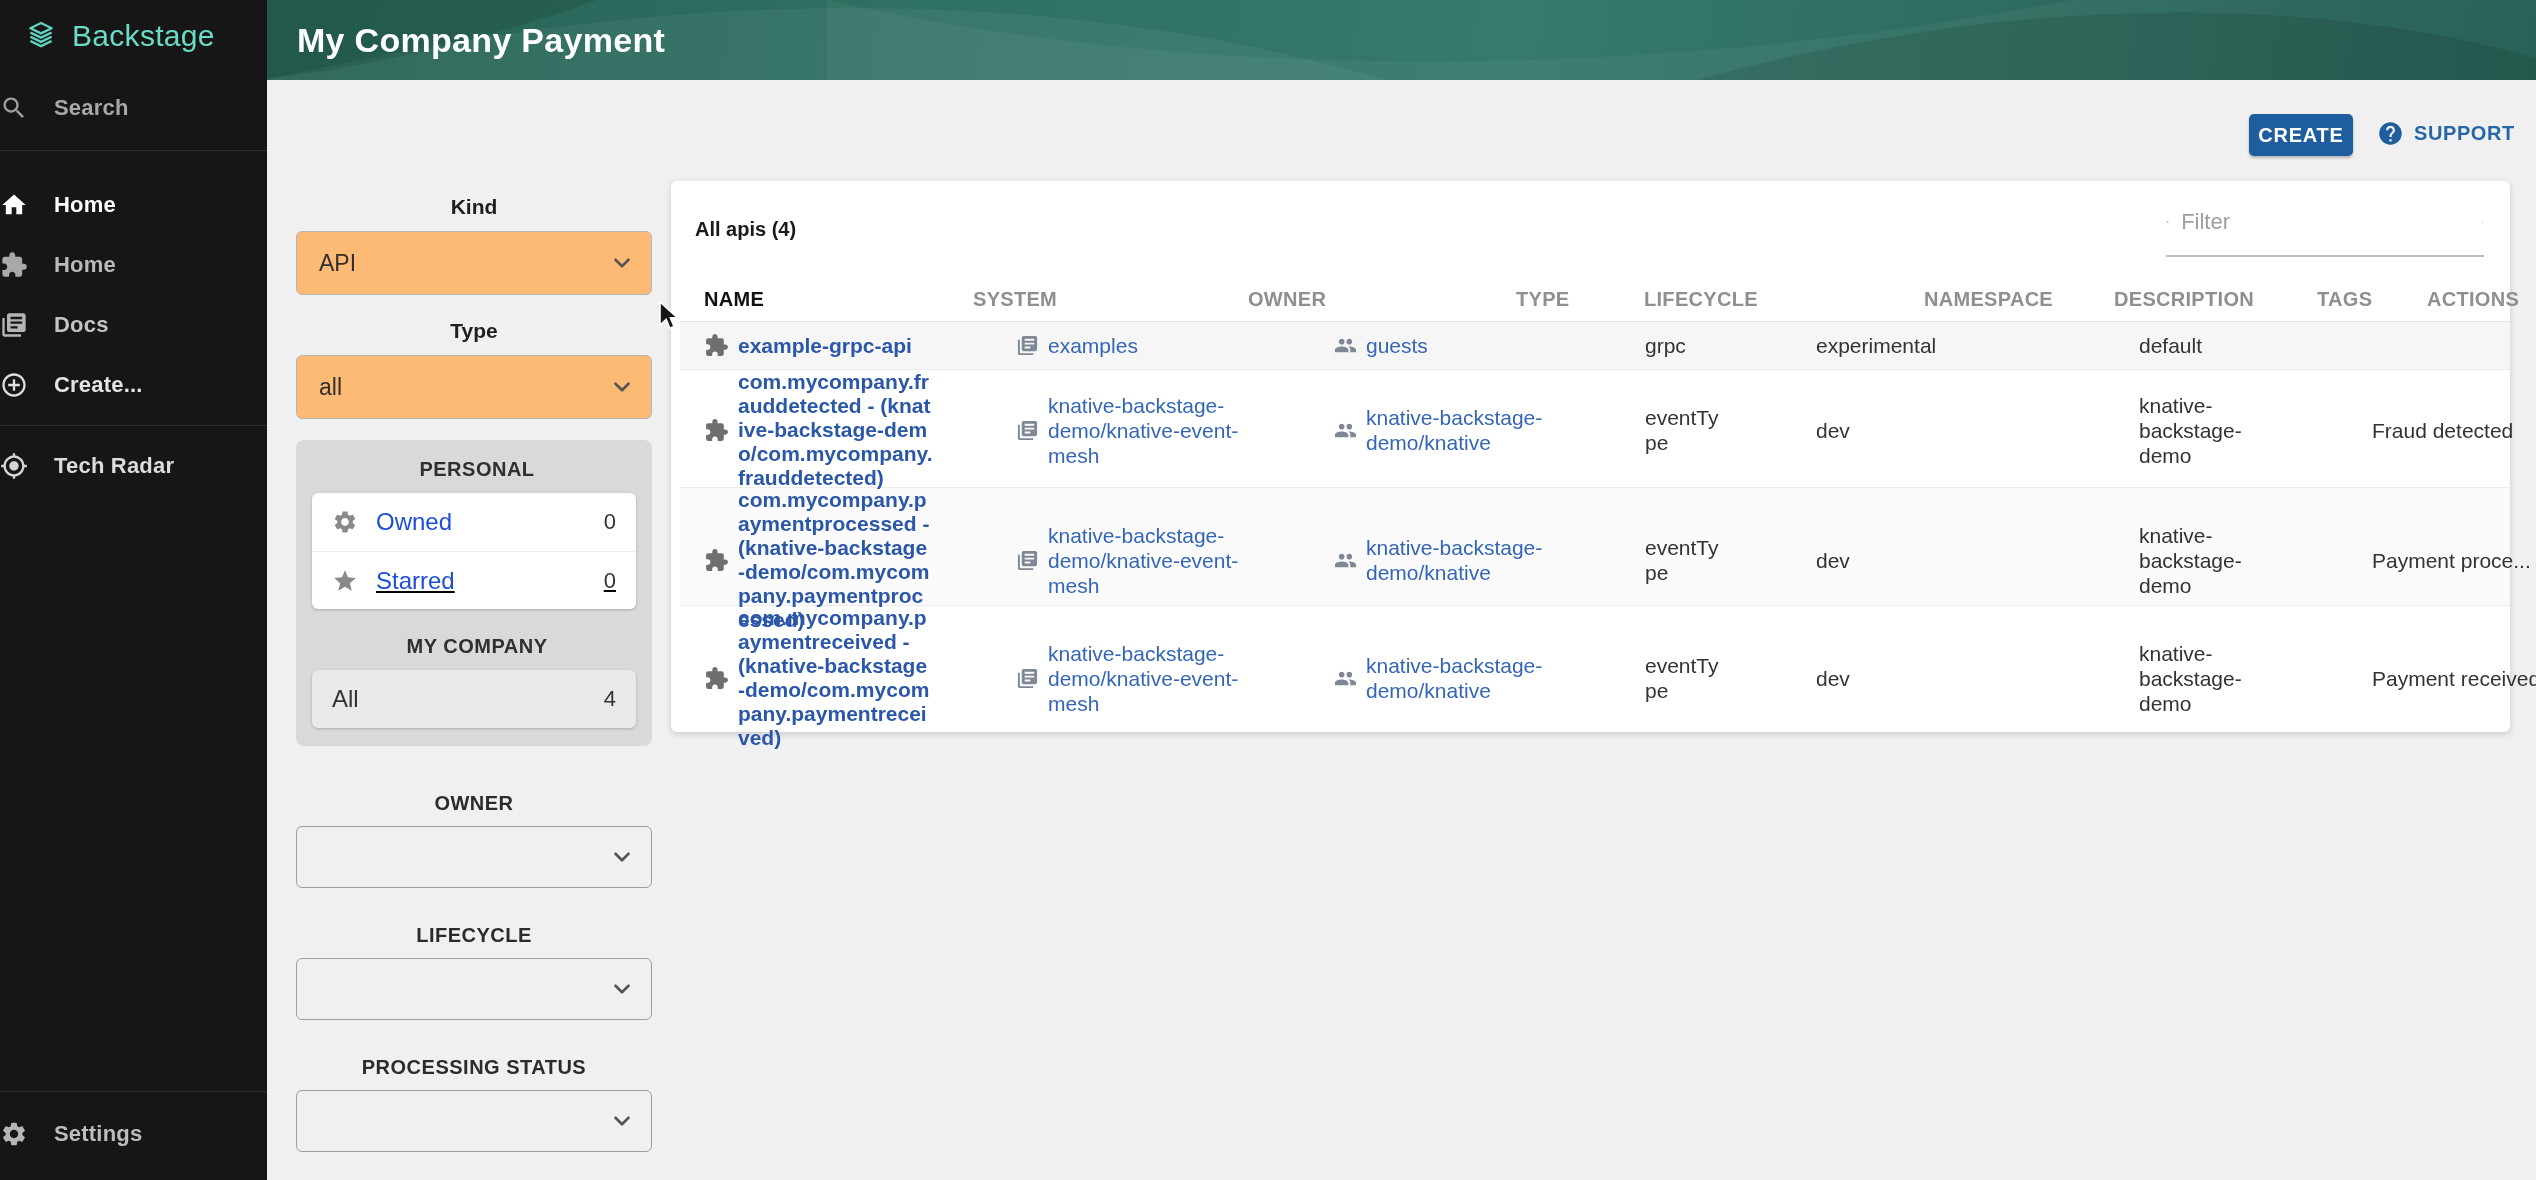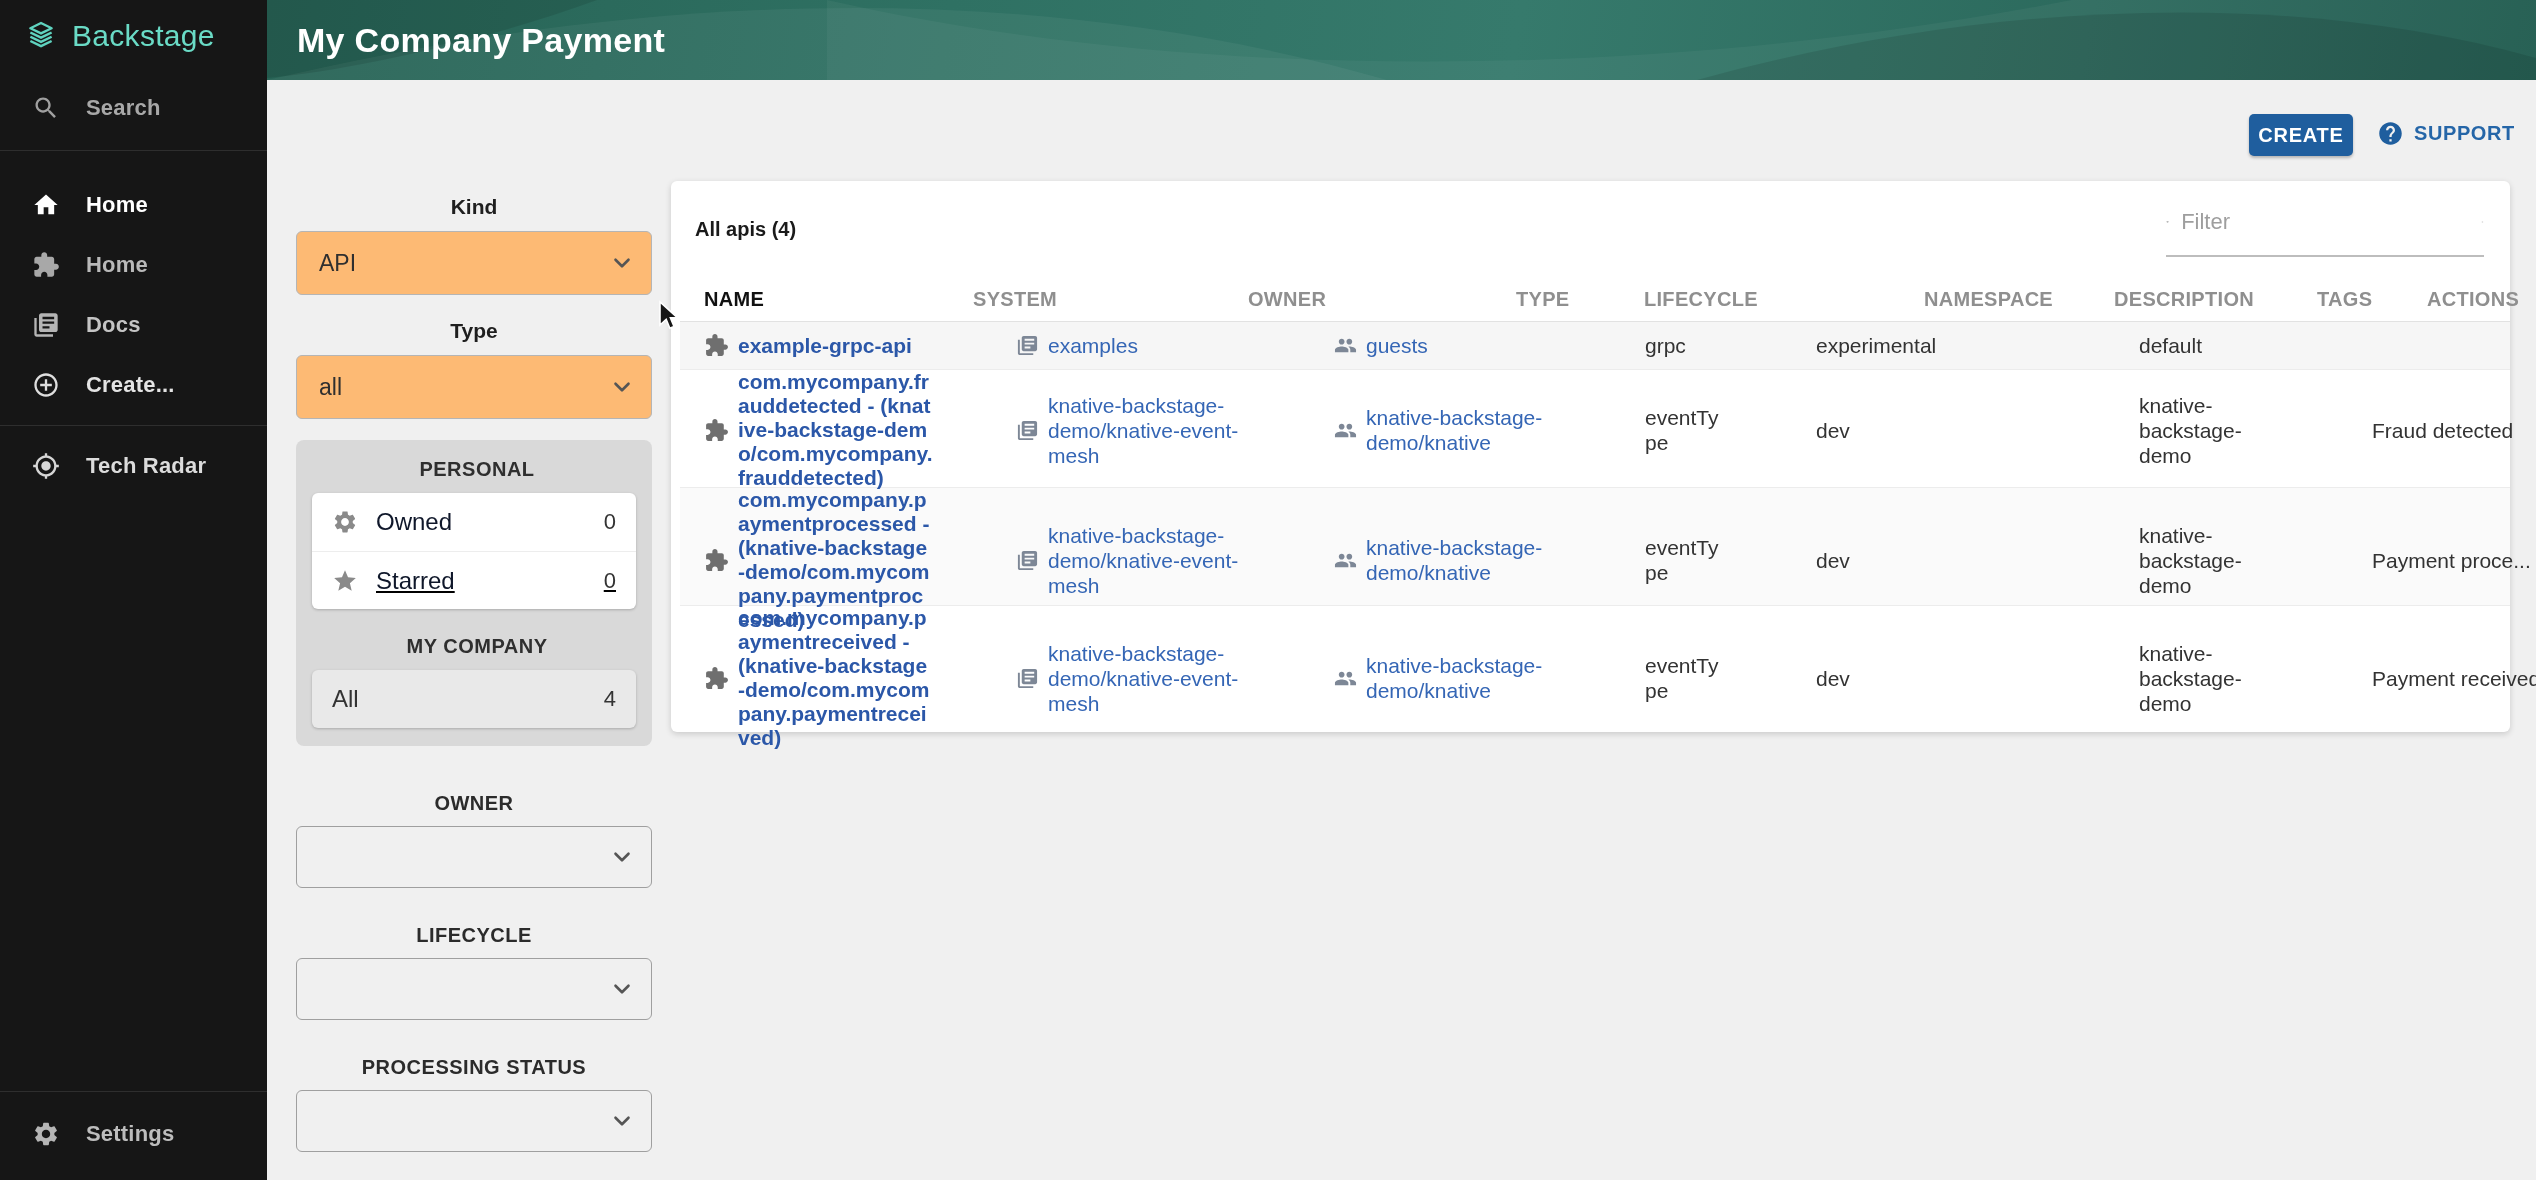--- a/index.html
+++ b/index.html
@@ -4,21 +4,21 @@
 <style>
   * { margin:0; padding:0; box-sizing:border-box; }
   html,body { width:2536px; height:1180px; overflow:hidden; }
   body { font-family:"Liberation Sans", sans-serif; background:#f0f0f0; }
   .screen { position:relative; width:2536px; height:1180px; background:#f0f0f0; overflow:hidden; }
 
   
   .sidebar { position:absolute; left:0; top:0; width:267px; height:1180px; background:#161616; z-index:10; display:flex; flex-direction:column; }
   .logo-row { height:72px; display:flex; align-items:center; gap:14px; padding-left:24px; cursor:pointer; }
   .logo-row .logo-text { color:#6adbc6; font-size:30px; font-weight:400; letter-spacing:.3px; }
-  .side-item { display:flex; align-items:center; gap:26px; padding-left:32px; height:60px; font-size:22px; font-weight:600; letter-spacing:.2px; cursor:pointer; }
+  .side-item { display:flex; align-items:center; gap:26px; height:60px; font-size:22px; font-weight:600; letter-spacing:.2px; cursor:pointer; }
   .side-item .ic { flex:0 0 auto; }
   .search-item { height:64px; margin-top:4px; color:#a8a8a8; }
   .sb-divider { border-top:1px solid #2e2e2e; margin:10px 0; }
   .item-home { color:#ffffff; margin-top:14px; }
   .item-apis { color:#b9b9b9; }
   .item-docs { color:#c4c4c4; }
   .item-create { color:#e4e4e4; }
   .item-tech { color:#dcdcdc; }
   .item-settings { color:#bdbdbd; height:64px; margin-bottom:14px; }
   .side-spacer { flex:1 1 auto; }
@@ -46,21 +46,21 @@
   .select-white { background:#fdba74; border:1px solid #b5b5b5; }
   .select-ghost { background:transparent; border:1px solid #9f9f9f; height:62px; }
   .select .chev { position:absolute; right:16px; top:50%; transform:translateY(-50%); }
   .mt24 { margin-top:24px; } .mt48 { margin-top:46px; } .mt36 { margin-top:36px; }
 
   .pick-group { margin-top:21px; background:#d9d9d9; border-radius:8px; padding:14px 16px 18px 16px; }
   .pick-header { font-size:20px; font-weight:700; color:#2f2f2f; letter-spacing:.5px; margin:4px 0 12px 6px; }
   .pick-card { background:#fff; border-radius:6px; box-shadow:0 1px 3px rgba(0,0,0,.22); overflow:hidden; }
   .pick-row { display:flex; align-items:center; gap:18px; height:58px; padding:0 20px; cursor:pointer; }
   .pick-row + .pick-row { border-top:1px solid #ededed;text-decoration:underline; }
-  .pick-row .p-label { font-size:24px; color:#0f172a; }
+  .pick-row .p-label { font-size:24px; color:#1d4ed8; }
   .pick-row .p-count { margin-left:auto; font-size:22px; color:#333; }
   .pick-card-selected { background:#e9e9e9; border-radius:6px; box-shadow:0 1px 3px rgba(0,0,0,.22); }
   .pick-card-selected .p-label { color:#333; }
 
   
   .card { position:absolute; left:404px; top:101px; width:1839px; height:551px; background:#fff; border-radius:6px; box-shadow:0 2px 6px rgba(0,0,0,.16); }
   .card-head { height:97px; display:flex; align-items:center; justify-content:space-between; padding:0 26px 0 24px; }
   .card-title { font-size:20px; font-weight:700; color:#1a1a1a; }
   .filterbox { width:318px; margin-top:6px; }
   .filterbox .frow { display:flex; align-items:center; gap:12px; }

